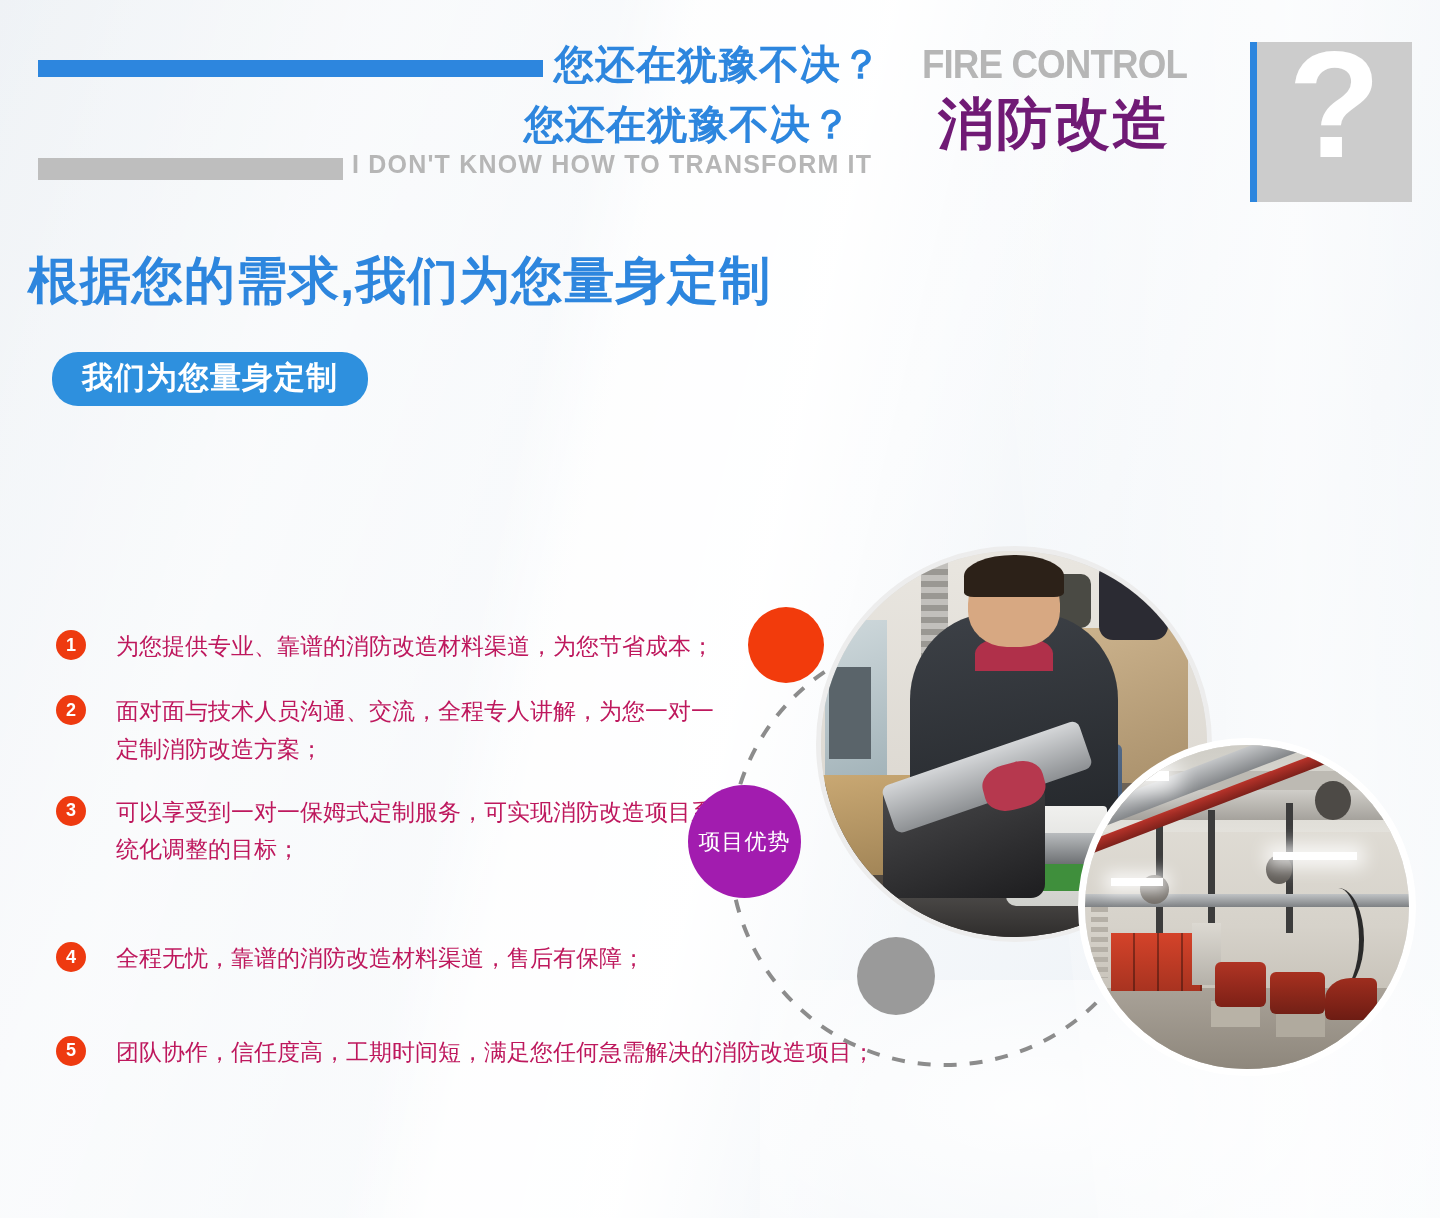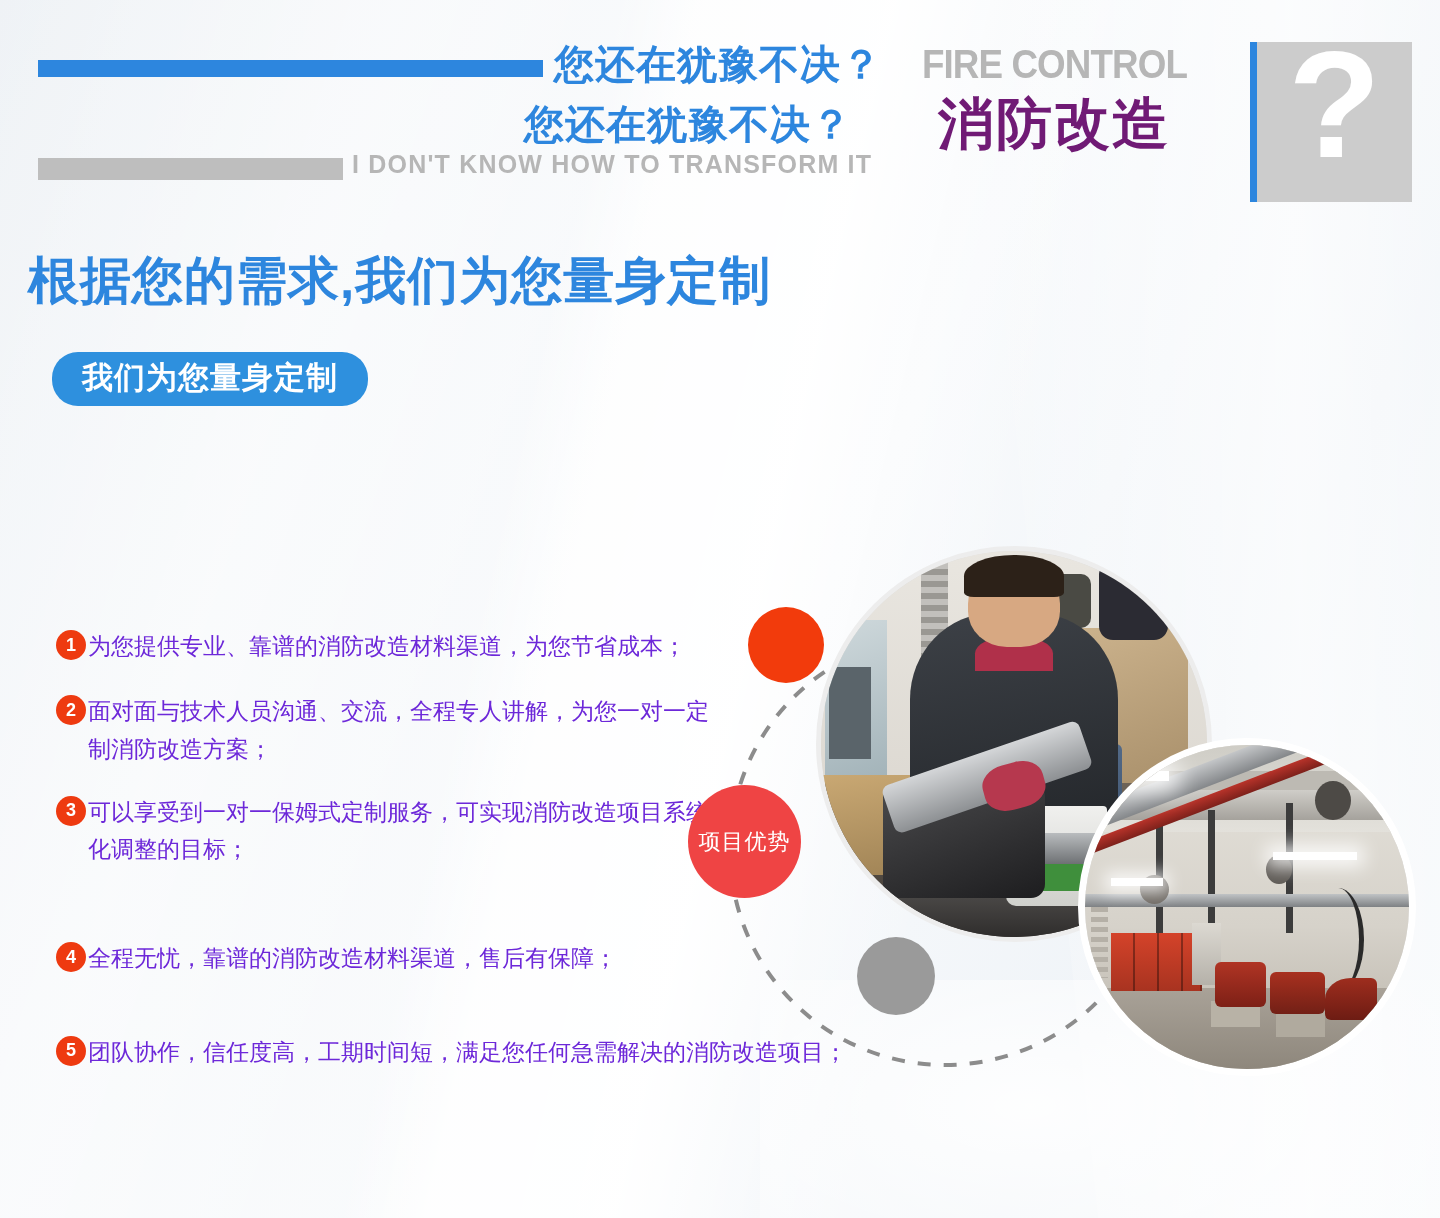--- a/index.html
+++ b/index.html
@@ -131,22 +131,22 @@
   .li { position:relative; display:flex; align-items:flex-start; }
   .li .num {
     flex:0 0 auto;
     width:30px; height:30px; border-radius:50%;
     background:#ee3a10; color:#ffffff;
     font-size:18px; font-weight:bold;
     display:flex; align-items:center; justify-content:center;
     margin-top:2px;
   }
   .li .txt {
-    margin-left:2px;
-    font-size:23px; color:#6d28d9;
+    margin-left:30px;
+    font-size:23px; color:#be185d;
     line-height:1.62;
     font-family:"DejaVu Sans","Liberation Sans",sans-serif;
   }
   .li-1 { margin-bottom:28px; }
   .li-2 { margin-bottom:26px; }
   .li-3 { margin-bottom:72px; }
   .li-4 { margin-bottom:56px; }
   .li-4 .txt, .li-5 .txt { white-space:nowrap; }
   .li-5 .txt { font-size:23px; }
 
@@ -160,21 +160,21 @@
     background:#f23b0c;
   }
   .dot-gray {
     position:absolute; left:197px; top:417px;
     width:78px; height:78px; border-radius:50%;
     background:#9a9a9a;
   }
   .dot-blue {
     position:absolute; left:28px; top:265px;
     width:113px; height:113px; border-radius:50%;
-    background:#ef4444;
+    background:#a21caf;
     display:flex; align-items:center; justify-content:center;
     color:#ffffff; font-size:22px; letter-spacing:1px;
     font-family:"DejaVu Sans","Liberation Sans",sans-serif;
   }
 
   
   .photo {
     position:absolute; border-radius:50%;
     overflow:hidden; background:#dddddd;
   }

